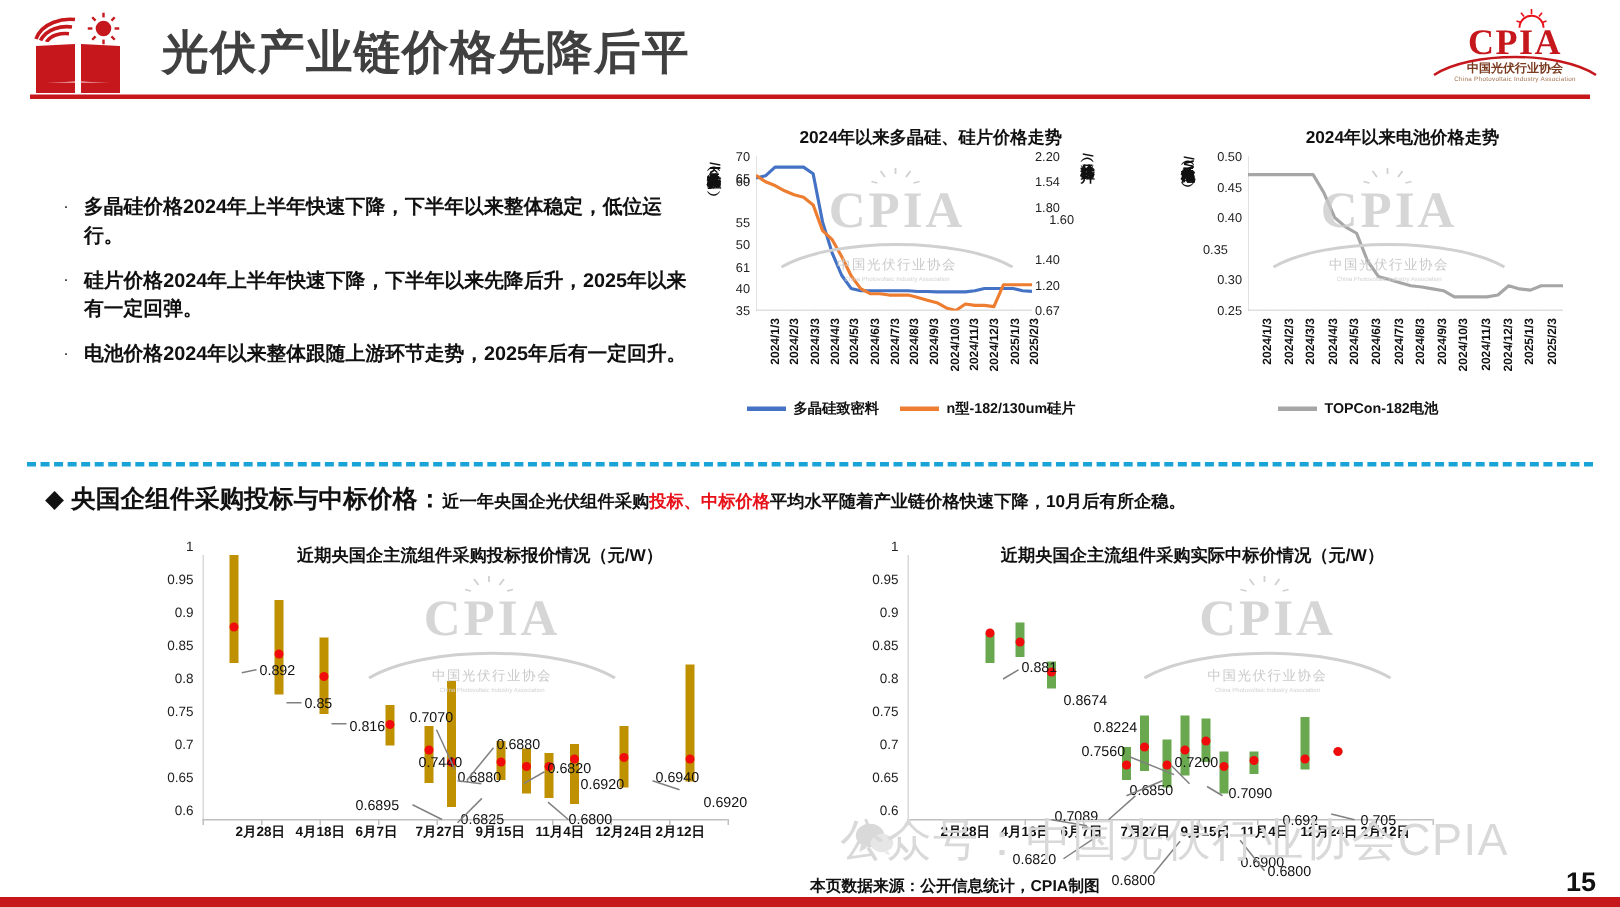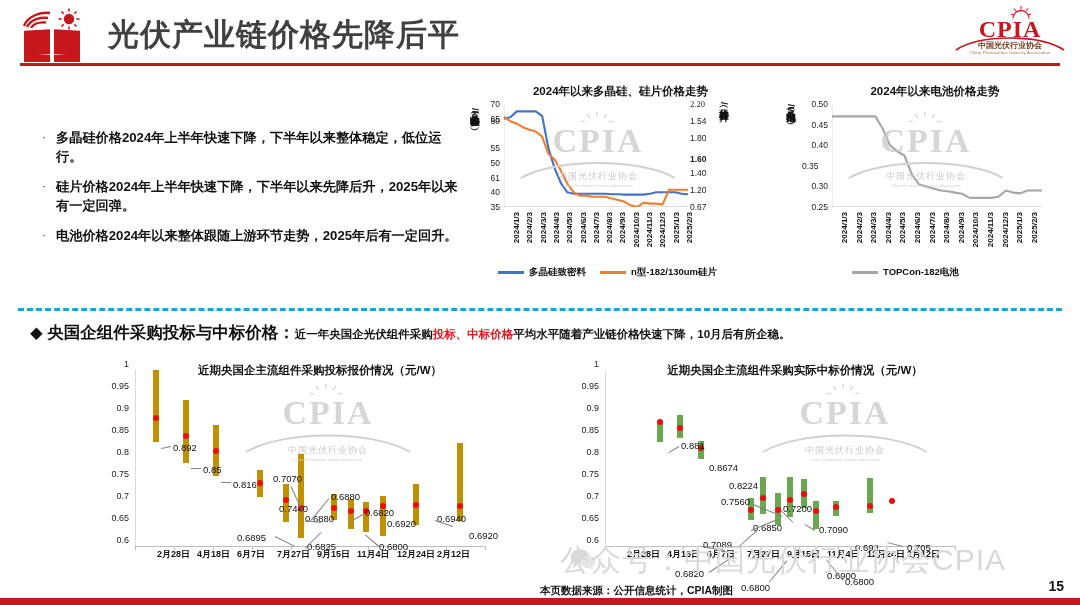--- a/index.html
+++ b/index.html
@@ -112,21 +112,21 @@
   }
   .wechat-ico { position:absolute; left:570px; top:548px; width:26px; height:22px; }
 
   
   .footer-src {
     position:absolute; left:540px; top:584px;
     font-size:10.5px; font-weight:bold; color:#111;
   }
   .page-no {
     position:absolute; right:16px; top:578px;
-    font-size:14px; font-weight:bold; color:#111;text-align:center;
+    font-size:18px; font-weight:bold; color:#111;text-align:center;
   }
   .footer-bar {
     position:absolute; left:0; bottom:0; width:1080px; height:7px; background:#c5171c;
   }
 </style>
 </head>
 <body>
 
 <div class="slide">
 
@@ -203,24 +203,24 @@
         <div class="ytick" style="left:8px; top:15px; width:22px; text-align:right;">70</div>
         <div class="ytick" style="left:8px; top:29.714285714285715px; width:22px; text-align:right;">65</div>
         <div class="ytick" style="left:8px; top:32px; width:22px; text-align:right;">60</div>
         <div class="ytick" style="left:8px; top:59.14285714285714px; width:22px; text-align:right;">55</div>
         <div class="ytick" style="left:8px; top:73.85714285714286px; width:22px; text-align:right;">50</div>
         <div class="ytick" style="left:8px; top:88.57142857142857px; width:22px; text-align:right;">61</div>
         <div class="ytick" style="left:8px; top:103.28571428571428px; width:22px; text-align:right;">40</div>
         <div class="ytick" style="left:8px; top:118px; width:22px; text-align:right;">35</div>
       </div>
     <div id="c1yr">
-        <div class="ytick" style="left:220px; top:15px; width:26px; text-align:left;font-family:Liberation Serif, serif;">2.20</div>
+        <div class="ytick" style="left:220px; top:15px; width:26px; text-align:left;">2.20</div>
         <div class="ytick" style="left:220px; top:32.16666666666667px; width:26px; text-align:left;">1.54</div>
         <div class="ytick" style="left:220px; top:49.333333333333336px; width:26px; text-align:left;">1.80</div>
-        <div class="ytick" style="left:220px; top:70px; width:26px; text-align:left;font-weight:bold;">1.60</div>
+        <div class="ytick" style="left:220px; top:57px; width:26px; text-align:right;">1.60</div>
         <div class="ytick" style="left:220px; top:83.66666666666667px; width:26px; text-align:left;">1.40</div>
         <div class="ytick" style="left:220px; top:100.83333333333334px; width:26px; text-align:left;">1.20</div>
         <div class="ytick" style="left:220px; top:118px; width:26px; text-align:left;">0.67</div>
       </div>
     <div id="c1x">
         <div class="xtick" style="left:42px; top:128px; transform:rotate(-90deg) translate(-100%,0);">2024/1/3</div>
         <div class="xtick" style="left:55.3px; top:128px; transform:rotate(-90deg) translate(-100%,0);">2024/2/3</div>
         <div class="xtick" style="left:68.6px; top:128px; transform:rotate(-90deg) translate(-100%,0);">2024/3/3</div>
         <div class="xtick" style="left:81.9px; top:128px; transform:rotate(-90deg) translate(-100%,0);">2024/4/3</div>
         <div class="xtick" style="left:95.2px; top:128px; transform:rotate(-90deg) translate(-100%,0);">2024/5/3</div>

